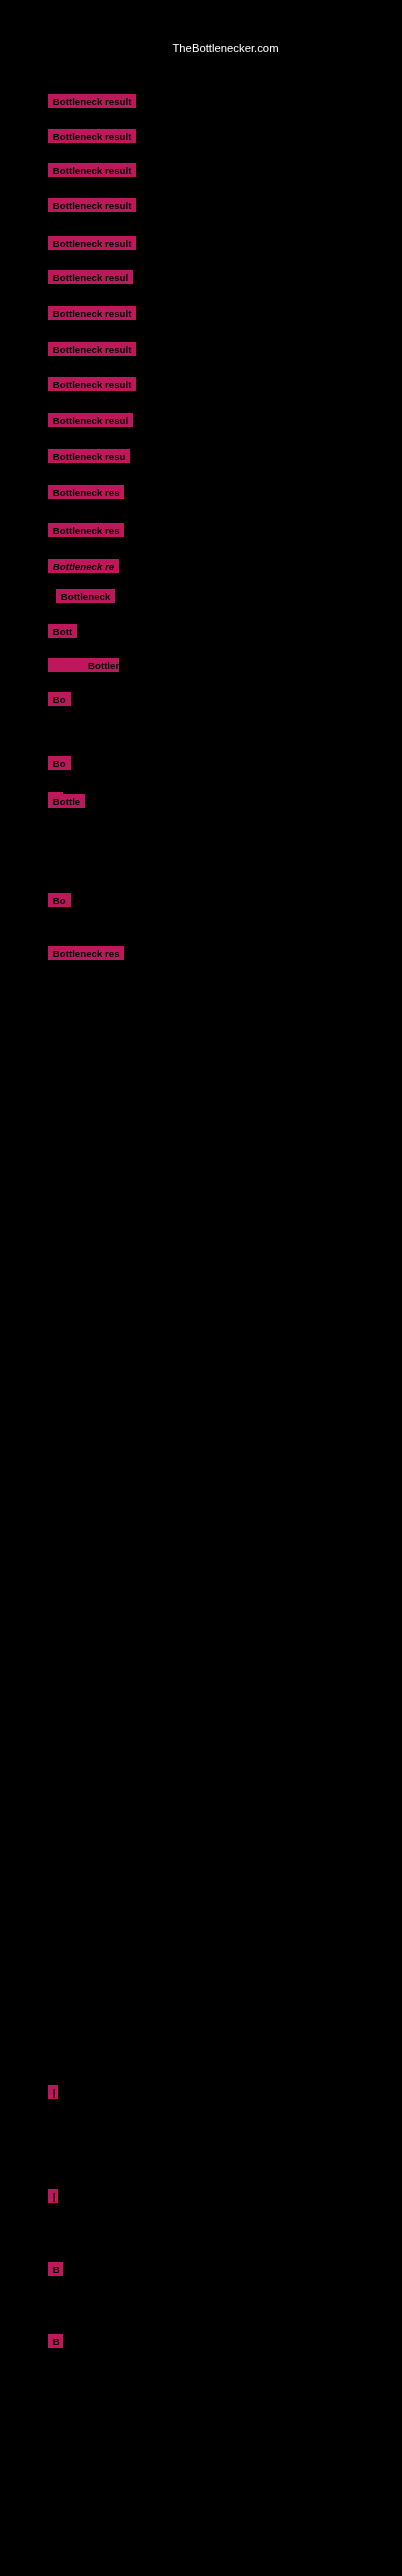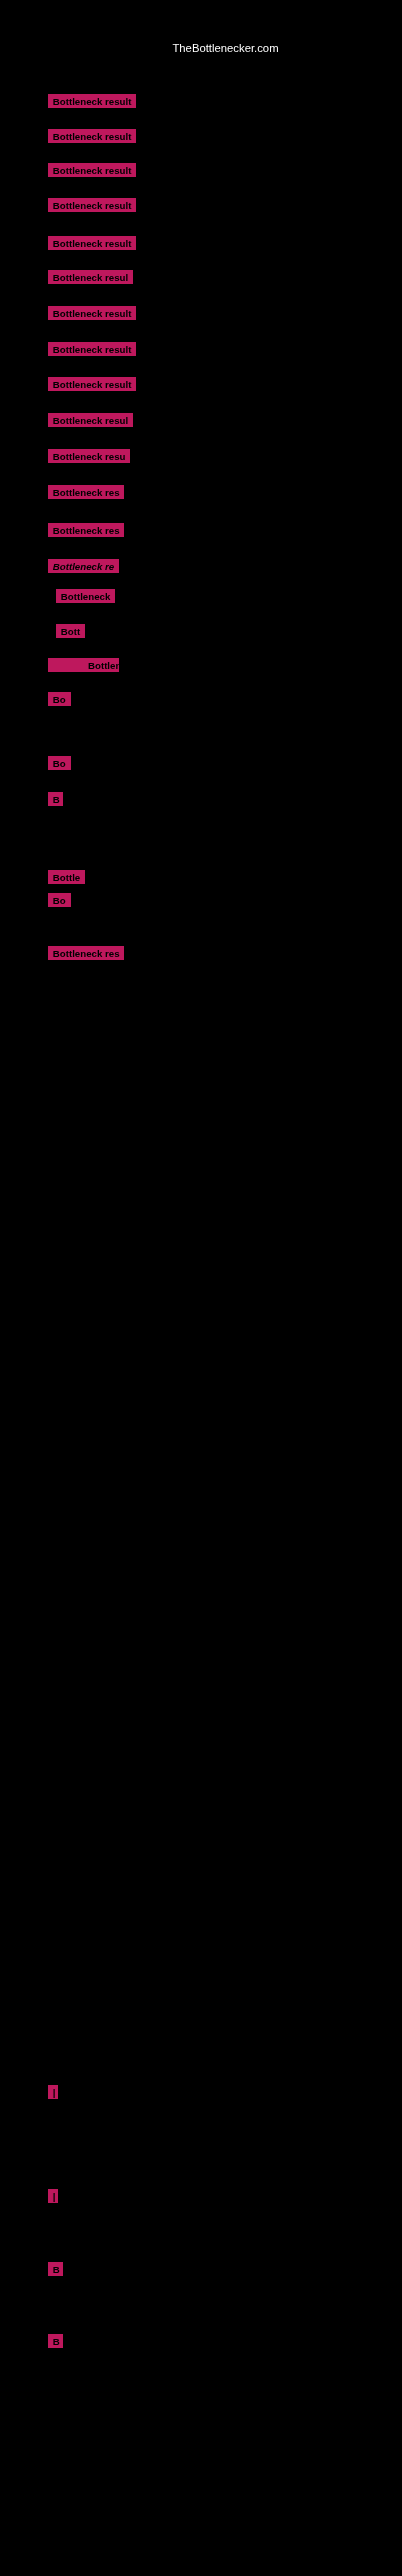--- a/index.html
+++ b/index.html
@@ -53,26 +53,26 @@
     <div class="badge-container" style="top: 222px; left: 0px;"><span class="badge" style="max-width: 113px;">Bottleneck resul</span></div>
     <div class="badge-container" style="top: 258px; left: 0px;"><span class="badge" style="max-width: 119px;">Bottleneck result</span></div>
     <div class="badge-container" style="top: 294px; left: 0px;"><span class="badge" style="max-width: 119px;">Bottleneck result</span></div>
     <div class="badge-container" style="top: 329px; left: 0px;"><span class="badge" style="max-width: 115px;">Bottleneck result</span></div>
     <div class="badge-container" style="top: 365px; left: 0px;"><span class="badge" style="max-width: 111px;">Bottleneck resul</span></div>
     <div class="badge-container" style="top: 401px; left: 0px;"><span class="badge" style="max-width: 109px;">Bottleneck resu</span></div>
     <div class="badge-container" style="top: 437px; left: 0px;"><span class="badge" style="max-width: 105px;">Bottleneck res</span></div>
     <div class="badge-container" style="top: 475px; left: 0px;"><span class="badge" style="max-width: 103px;">Bottleneck res</span></div>
     <div class="badge-container" style="top: 511px; left: 0px; font-style: italic;"><span class="badge" style="max-width: 98px;">Bottleneck re</span></div>
     <div class="badge-container" style="top: 541px; left: 8px;"><span class="badge" style="max-width: 90px;">Bottleneck</span></div>
-    <div class="badge-container" style="top: 576px; left: 8px;"><span class="badge" style="max-width: 48px;">Bott</span></div>
+    <div class="badge-container" style="top: 576px; left: 0px;"><span class="badge" style="max-width: 48px;">Bott</span></div>
     <div class="badge-container" style="top: 610px; left: 0px;"><span class="badge" style="max-width: 71px; padding-left: 40px;">Bottlene</span></div>
     <div class="badge-container" style="top: 644px; left: 0px;"><span class="badge" style="max-width: 24px;">Bo</span></div>
     <div class="badge-container" style="top: 708px; left: 0px;"><span class="badge" style="max-width: 24px;">Bo</span></div>
     <div class="badge-container" style="top: 744px; left: 0px;"><span class="badge" style="max-width: 14.5px;">B</span></div>
-    <div class="badge-container" style="top: 822px; left: 0px;"><span class="badge" style="max-width: 60px;">Bottle</span></div>
+    <div class="badge-container" style="top: 746px; left: 0px;"><span class="badge" style="max-width: 60px;">Bottle</span></div>
     <div class="badge-container" style="top: 845px; left: 0px;"><span class="badge" style="max-width: 24px;">Bo</span></div>
     <div class="badge-container" style="top: 898px; left: 0px;"><span class="badge" style="max-width: 102px;">Bottleneck res</span></div>
     <div class="badge-container" style="top: 2037px; left: 0px;"><span class="badge" style="max-width: 6.4px;">|</span></div>
     <div class="badge-container" style="top: 2141px; left: 0px;"><span class="badge" style="max-width: 6.4px;">|</span></div>
     <div class="badge-container" style="top: 2214px; left: 0px;"><span class="badge" style="max-width: 14.5px;">B</span></div>
     <div class="badge-container" style="top: 2286px; left: 0px;"><span class="badge" style="max-width: 14.5px;">B</span></div>
   </div>
 
 
 </body></html>

